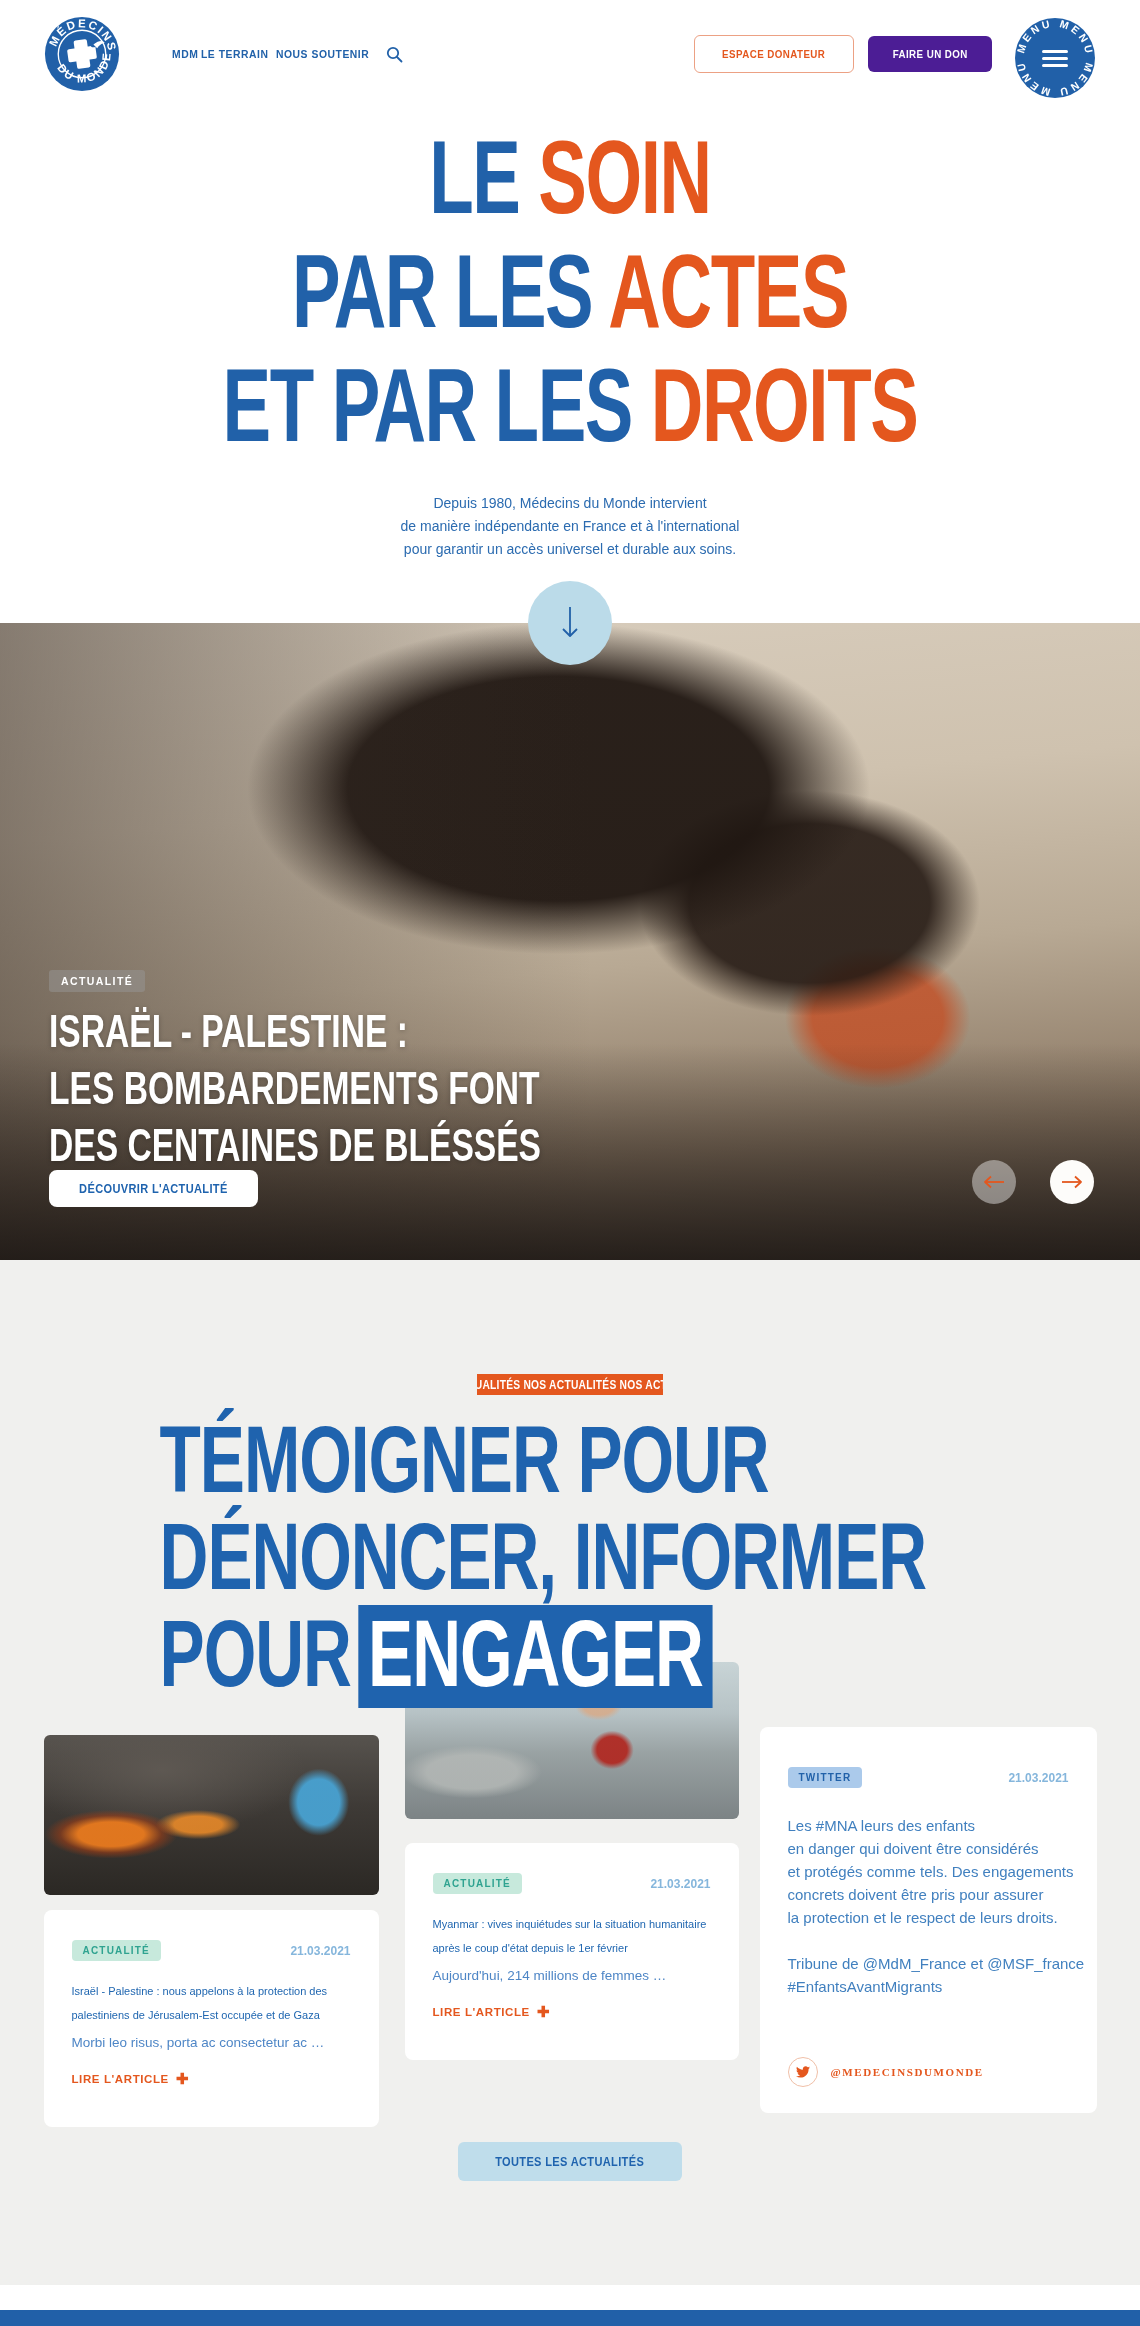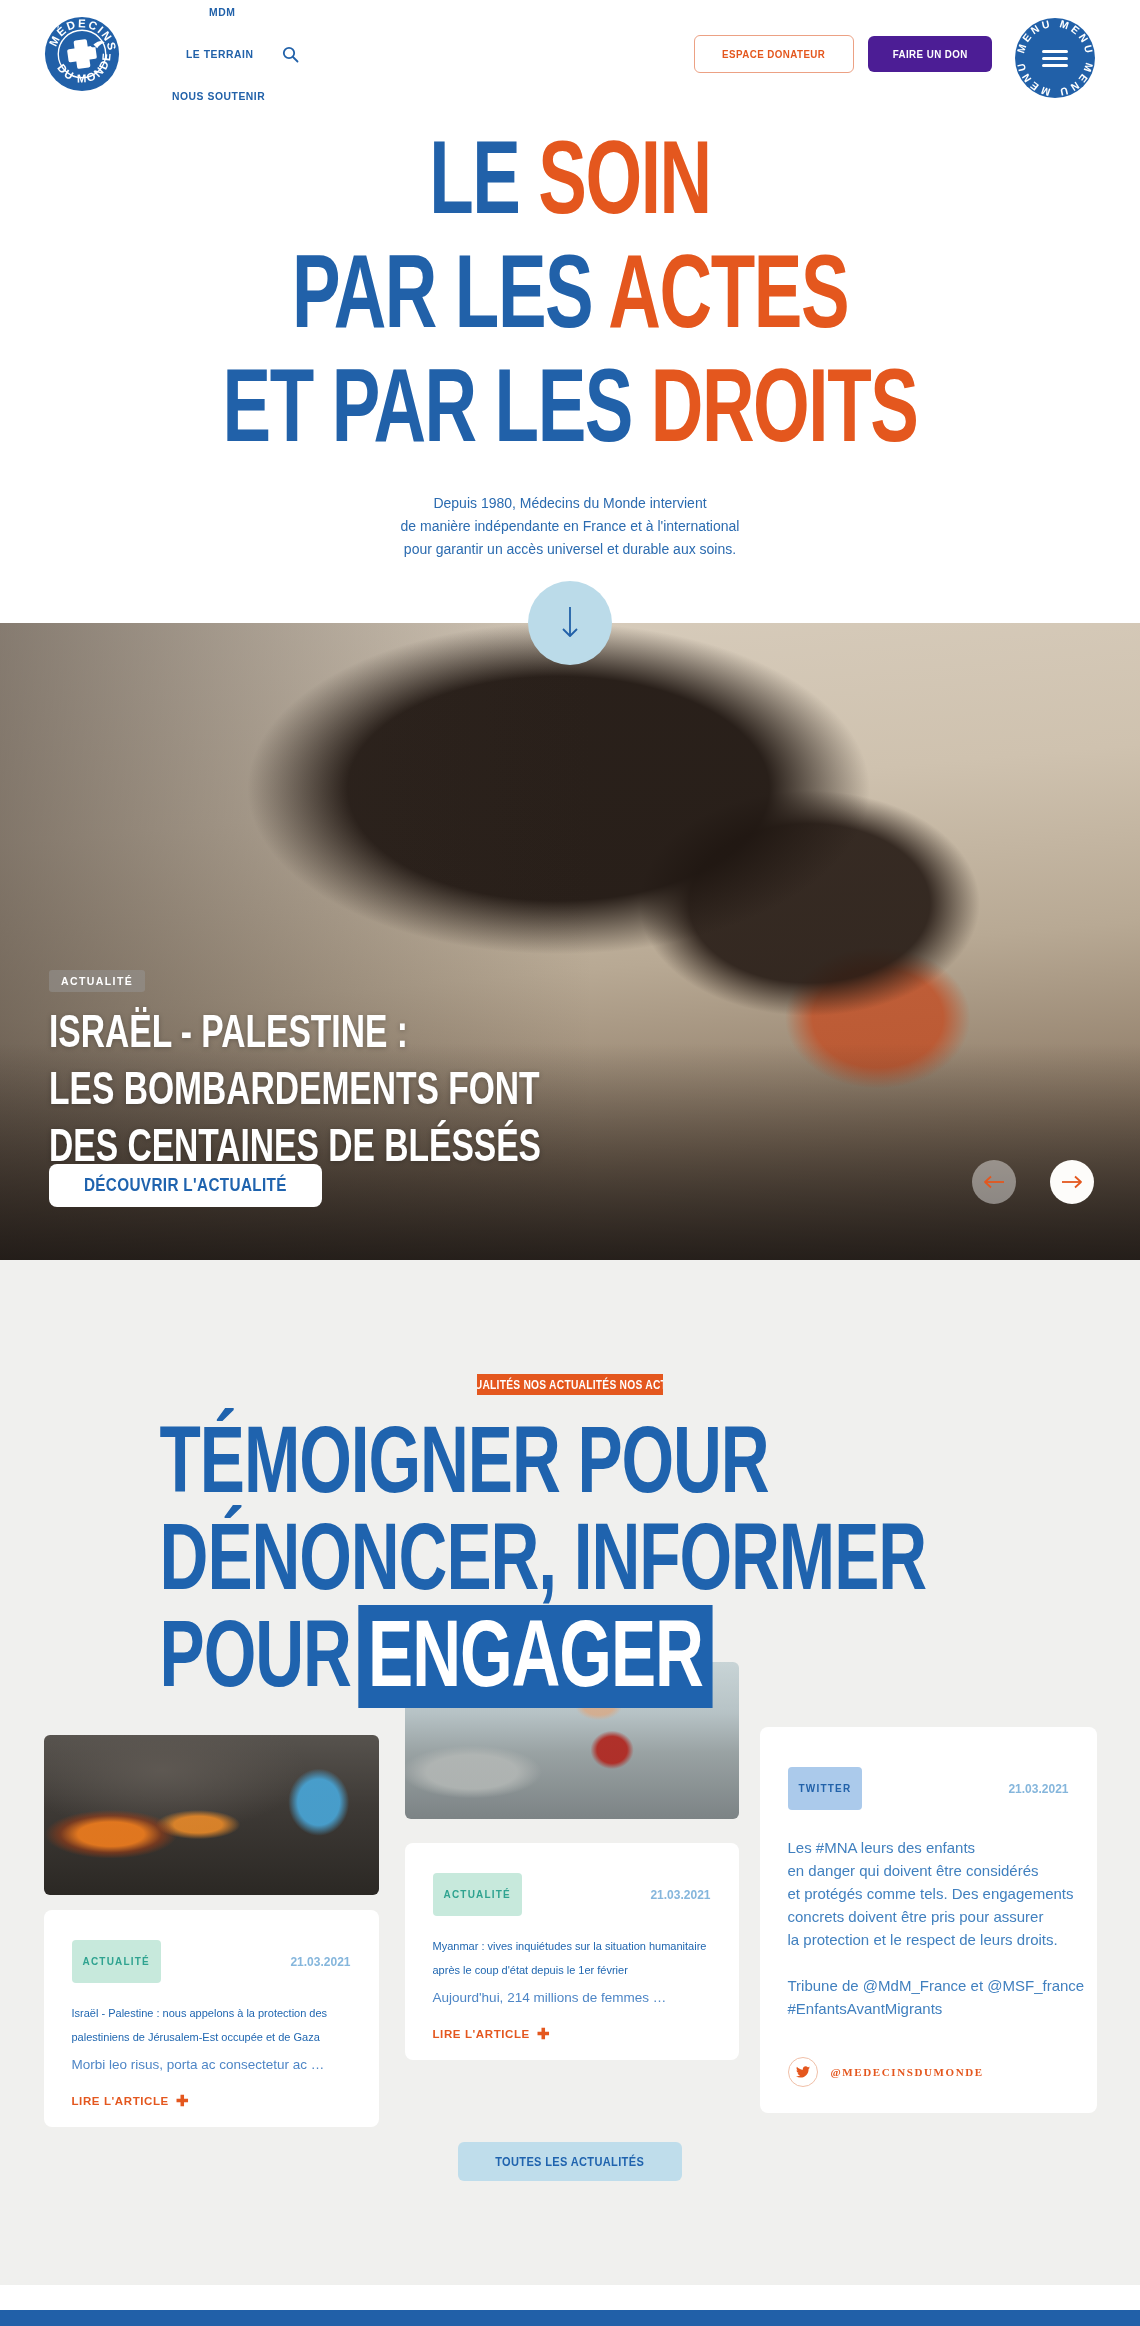--- a/index.html
+++ b/index.html
@@ -3,21 +3,21 @@
 <meta charset="utf-8">
 <style>
   * { margin:0; padding:0; box-sizing:border-box; }
   html,body { background:#fff; }
   body { font-family:"Liberation Sans", sans-serif; width:1140px; margin:0 auto; }
   .page { position:relative; width:1140px; height:2326px; overflow:hidden; background:#fff; }
 
   
   .header { position:relative; height:94px; background:#fff; display:flex; align-items:center; padding:0 44px; z-index:30; }
   .logo { width:76px; height:76px; flex:0 0 auto; margin-top:14px; cursor:pointer; }
-  .nav { display:flex; align-items:center; gap:30px; margin-left:52px; margin-top:14px;flex-direction:column; }
+  .nav { display:flex; align-items:center; margin-left:52px; margin-top:14px; }
   .nav-item { color:#2161A9; font-size:11.5px; font-weight:700; letter-spacing:.6px; cursor:pointer; display:inline-block; transform:scaleX(.9); transform-origin:left center; white-space:nowrap; }
   .search-btn { margin-left:6px; margin-top:14px; cursor:pointer; display:flex; align-items:center; }
   .header-spacer { flex:1; }
   .hdr-btn { border-radius:6px; font-size:11.5px; font-weight:700; letter-spacing:.5px; padding:12px 18px; margin-top:14px; cursor:pointer; border:none; background:none; font-family:"Liberation Sans", sans-serif; white-space:nowrap; }
   .hdr-btn .cond { display:inline-block; transform:scaleX(.85); transform-origin:center; }
   .btn-outline { border:1px solid #ECA184; color:#E4571E; background:#fff; margin-right:14px; }
   .btn-solid { background:#4c1d95; color:#fff; margin-right:22px; }
   .menu-btn { width:82px; height:82px; margin-top:22px; cursor:pointer; flex:0 0 auto; }
 
   
@@ -36,21 +36,21 @@
       linear-gradient(0deg, rgba(28,23,20,.88), rgba(28,23,20,0) 34%),
       linear-gradient(90deg, rgba(52,42,36,.50), rgba(52,42,36,0) 52%),
       radial-gradient(42% 40% at 49% 26%, rgba(32,23,18,.95) 0 44%, rgba(32,23,18,0) 65%),
       radial-gradient(22% 26% at 71% 44%, rgba(38,27,21,.9) 0 48%, rgba(38,27,21,0) 68%),
       radial-gradient(11% 15% at 77% 62%, rgba(193,82,41,.85) 0 52%, rgba(193,82,41,0) 74%),
       linear-gradient(175deg, #D8CDBD 0%, #CFC2AF 30%, #B8A994 54%, #8A7763 80%, #5F5043 100%);
   }
   .hero-badge { position:absolute; left:49px; top:347px; background:rgba(150,148,145,.55); color:#fff; font-size:10.5px; font-weight:700; letter-spacing:1.4px; padding:5px 12px; border-radius:3px; }
   .hero-title { position:absolute; left:49px; top:380px; color:#fff; }
   .hero-title .ht-line { font-size:46px; line-height:57px; font-weight:700; letter-spacing:0; transform:scaleX(.73); transform-origin:left center; white-space:nowrap; text-shadow:0 1px 6px rgba(0,0,0,.25); }
-  .hero-cta { position:absolute; left:49px; bottom:53px; background:#fff; border:none; border-radius:8px; padding:11px 17px; color:#1F63AE; font-size:18px; font-weight:700; letter-spacing:.4px; cursor:pointer; font-family:"Liberation Sans", sans-serif; }
+  .hero-cta { position:absolute; left:49px; bottom:53px; background:#fff; border:none; border-radius:8px; padding:11px 17px; color:#1F63AE; font-size:13px; font-weight:700; letter-spacing:.4px; cursor:pointer; font-family:"Liberation Sans", sans-serif; }
   .hero-cta .cond { display:inline-block; transform:scaleX(.85); transform-origin:center; white-space:nowrap; }
   .car-btn { position:absolute; bottom:56px; width:44px; height:44px; border-radius:50%; border:none; display:flex; align-items:center; justify-content:center; cursor:pointer; }
   .car-prev { right:124px; background:rgba(255,255,255,.42); }
   .car-next { right:46px; background:#FDFCFA; }
 
   
   .news { position:relative; background:#F0F0EE; padding-top:114px; }
   .ticker { position:relative; z-index:2; width:186px; height:21px; margin:0 auto; background:#E4571E; overflow:hidden; display:flex; align-items:center; justify-content:center; }
   .ticker span { color:#fff; font-size:12.5px; font-weight:700; letter-spacing:.3px; white-space:nowrap; transform:scaleX(.82); transform-origin:center; }
   .news-heading { position:relative; z-index:2; margin-top:16px; text-align:left; color:#1F63AE; }
@@ -76,21 +76,21 @@
       radial-gradient(9% 17% at 62% 56%, rgba(176,42,35,.95) 0 50%, rgba(176,42,35,0) 72%),
       radial-gradient(10% 13% at 58% 28%, rgba(214,172,140,.9) 0 45%, rgba(214,172,140,0) 70%),
       radial-gradient(30% 24% at 20% 70%, rgba(180,184,182,.85) 0 45%, rgba(180,184,182,0) 70%),
       linear-gradient(180deg, #C8D4D6 0%, #B7C3C6 32%, #99A2A3 58%, #7C8385 100%);
     margin-bottom:24px; }
   .card-body { background:#fff; border-radius:8px; padding:30px 28px 26px 28px; }
   .body-1 { height:217px; }
   .body-2 { height:217px; }
   .body-3 { height:386px; padding-top:40px; display:flex; flex-direction:column; }
   .badge-row { display:flex; align-items:center; justify-content:space-between; }
-  .badge { font-size:10px; font-weight:700; letter-spacing:1.2px; padding:16px 11px; border-radius:4px; }
+  .badge { font-size:10px; font-weight:700; letter-spacing:1.2px; padding:5px 11px; border-radius:4px; }
   .badge-actu { background:#C7E9DC; color:#2FA390; }
   .badge-tw { background:#ABCAEB; color:#2161A9; }
   .card-date { color:#85B6DC; font-size:12px; font-weight:700; }
   .card-title { margin-top:18px; color:#1F66B0; font-size:11px; font-weight:400; line-height:24px; cursor:pointer; }
   .card-excerpt { margin-top:6px; color:#4E86C6; font-size:13.5px; line-height:20px; }
   .read-link { margin-top:18px; display:flex; align-items:center; gap:7px; color:#E4571E; font-size:11.5px; font-weight:700; letter-spacing:.6px; cursor:pointer; }
   .plus-ic { color:#E4571E; font-size:15px; line-height:1; }
   .tweet { margin-top:26px; color:#4180BF; font-size:15px; line-height:23px; }
   .tweet div { white-space:nowrap; }
   .tweet-block2 { margin-top:23px; }

